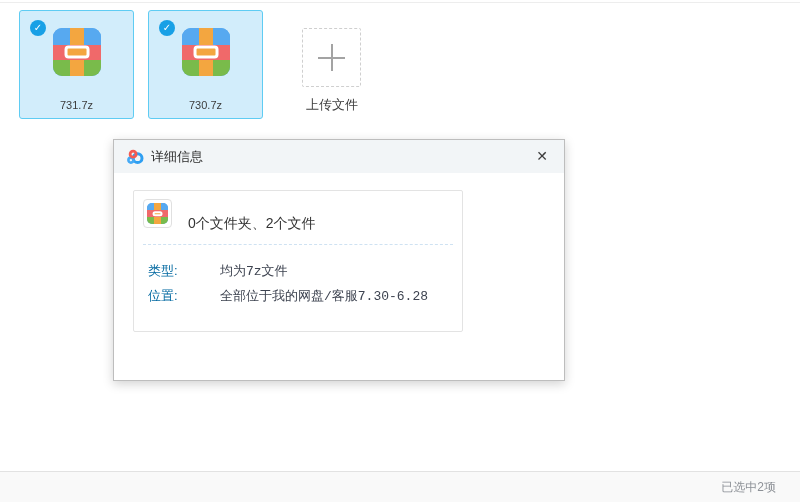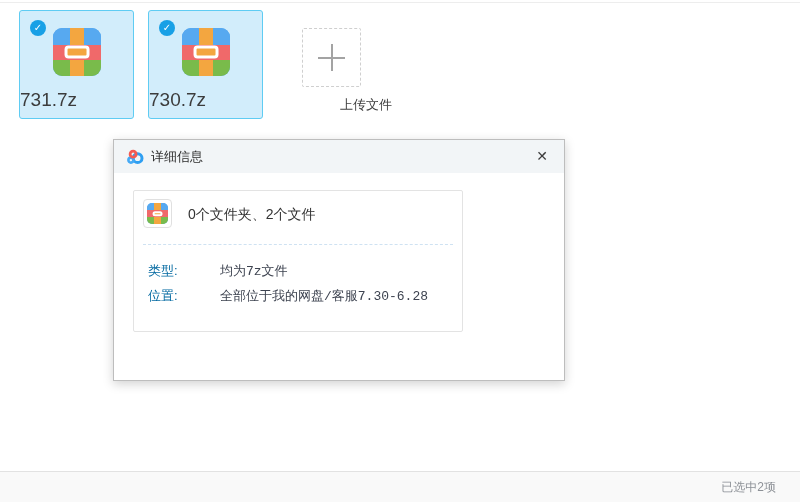--- a/index.html
+++ b/index.html
@@ -18,22 +18,22 @@
     cursor:pointer;
   }
   .tile-1 { left:19px; }
   .tile-2 { left:148px; }
   .check-badge {
     position:absolute; left:10px; top:9px; width:16px; height:16px;
     border-radius:50%; background:#18a0e6; color:#fff;
     font-size:10px; line-height:16px; text-align:center; font-weight:bold;
   }
   .tile-name {
-    position:absolute; left:0; right:0; bottom:7px; text-align:left;
-    font-size:19px; color:#3c3c3c;
+    position:absolute; left:0; right:0; bottom:7px; text-align:center;
+    font-size:11px; color:#3c3c3c;
   }
 
   
   .zipicon { position:absolute; overflow:hidden; background:#57a9f0; }
   .zip-48 { width:48px; height:48px; left:33px; top:17px; border-radius:9px; }
   .zip-blue   { position:absolute; top:0; left:0; right:0; height:35%; background:#57a9f0; }
   .zip-green  { position:absolute; bottom:0; left:0; right:0; height:34%; background:#79bb4b; }
   .zip-stripe { position:absolute; top:0; bottom:0; left:35%; width:30%; background:#f3a640; }
   .zip-red    { position:absolute; top:35%; height:31%; left:0; right:0; background:#f0696a; }
   .zip-buckle {
@@ -45,21 +45,21 @@
   .zip-21 .zip-buckle { border-width:2px; border-radius:3px; }
 
   
   .upload-box {
     position:absolute; left:302px; top:28px; width:59px; height:59px;
     border:1px dashed #cfcfcf; border-radius:2px; cursor:pointer; background:#fff;
   }
   .plus-h { position:absolute; left:50%; top:50%; width:27px; height:2px; margin-left:-13.5px; margin-top:-1px; background:#a3a3a3; }
   .plus-v { position:absolute; left:50%; top:50%; width:2px; height:27px; margin-left:-1px; margin-top:-13.5px; background:#a3a3a3; }
   .upload-label {
-    position:absolute; left:272px; top:96px; width:120px; text-align:right;
+    position:absolute; left:272px; top:96px; width:120px; text-align:center;
     font-size:13px; color:#3f3f3f;
   }
 
   
   .dialog {
     position:absolute; left:113px; top:139px; width:452px; height:242px;
     background:#ffffff; border:1px solid #bdbdbd;
     box-shadow:0 3px 10px rgba(0,0,0,0.18);
   }
   .dialog-header {
@@ -78,21 +78,21 @@
   .detail-panel {
     position:absolute; left:19px; top:50px; width:330px; height:142px;
     border:1px solid #e3e3e3; border-radius:2px; background:#fff;
   }
   .summary-thumb {
     position:absolute; left:9px; top:8px; width:29px; height:29px;
     border:1px solid #e0e0e0; border-radius:4px; background:#fff;
     display:flex; align-items:center; justify-content:center;
   }
   .summary-text {
-    position:absolute; left:54px; top:15px; font-size:14px; color:#333;
+    position:absolute; left:54px; top:24px; font-size:14px; color:#333;
   }
   .dashed-sep {
     position:absolute; left:9px; right:9px; top:53px; height:0;
     border-top:1px dashed #cfe2f2;
   }
   .detail-rows { position:absolute; left:14px; top:67px; right:10px; }
   .detail-row { height:25px; display:flex; align-items:center; font-size:13px; }
   .detail-label { width:72px; color:#0369a1; flex:0 0 72px; }
   .detail-value { color:#3d4350; white-space:nowrap;font-family:Liberation Mono, monospace; }
 

